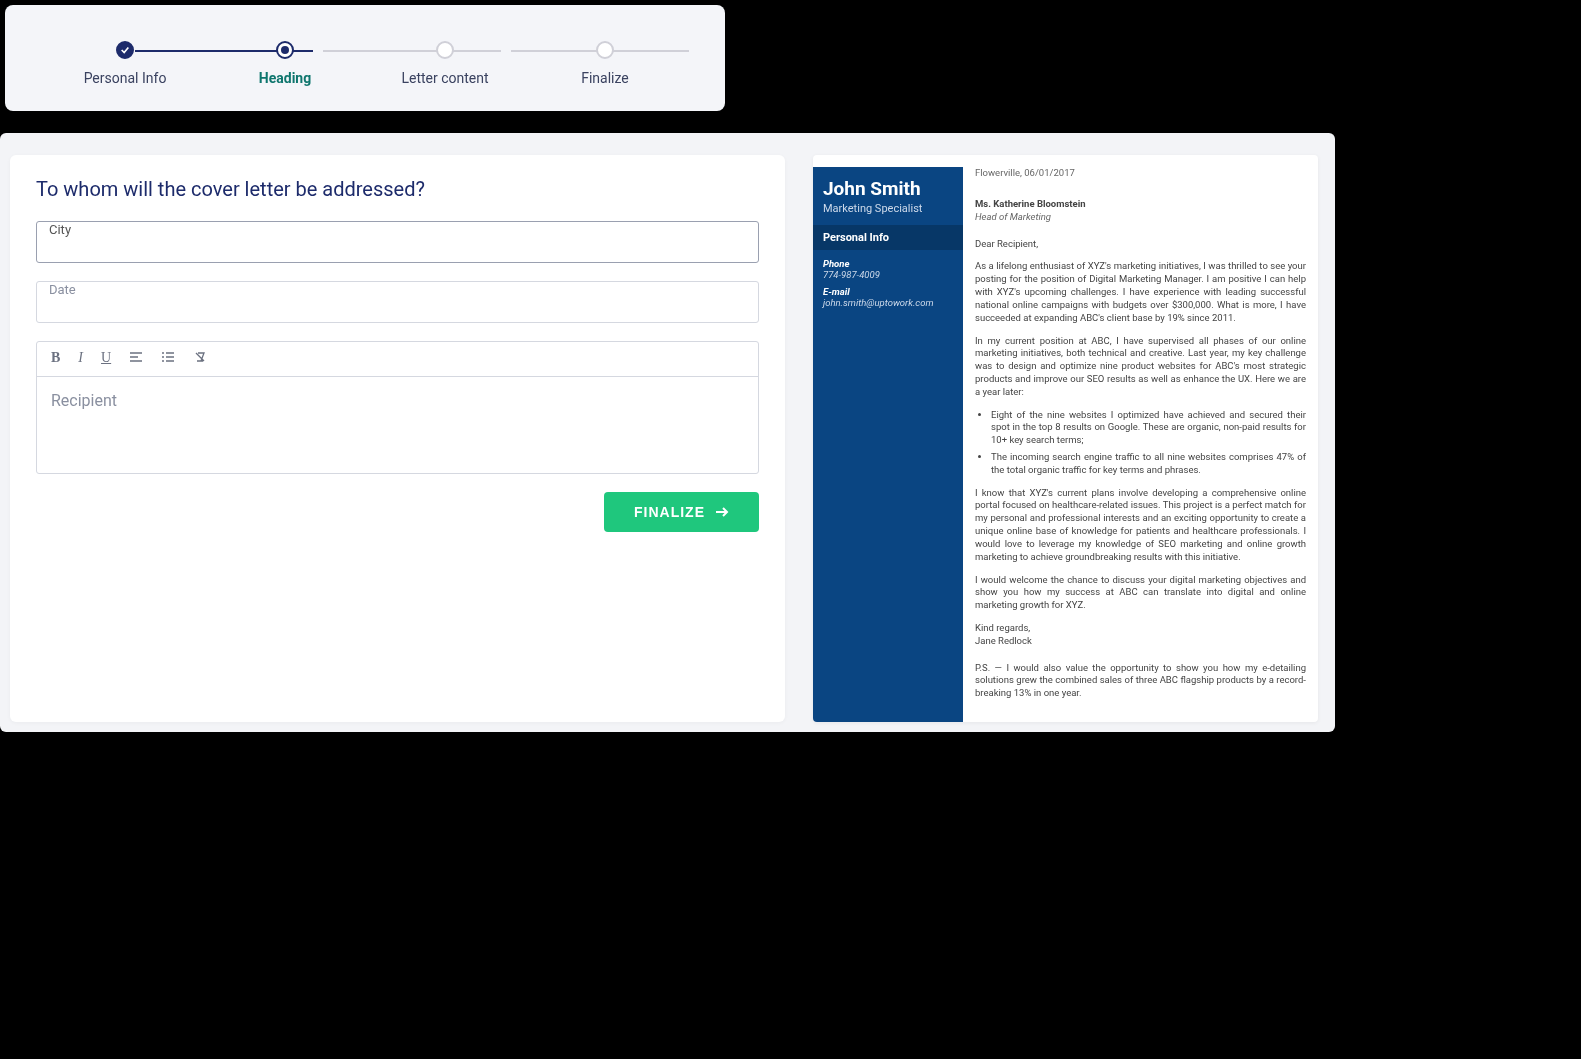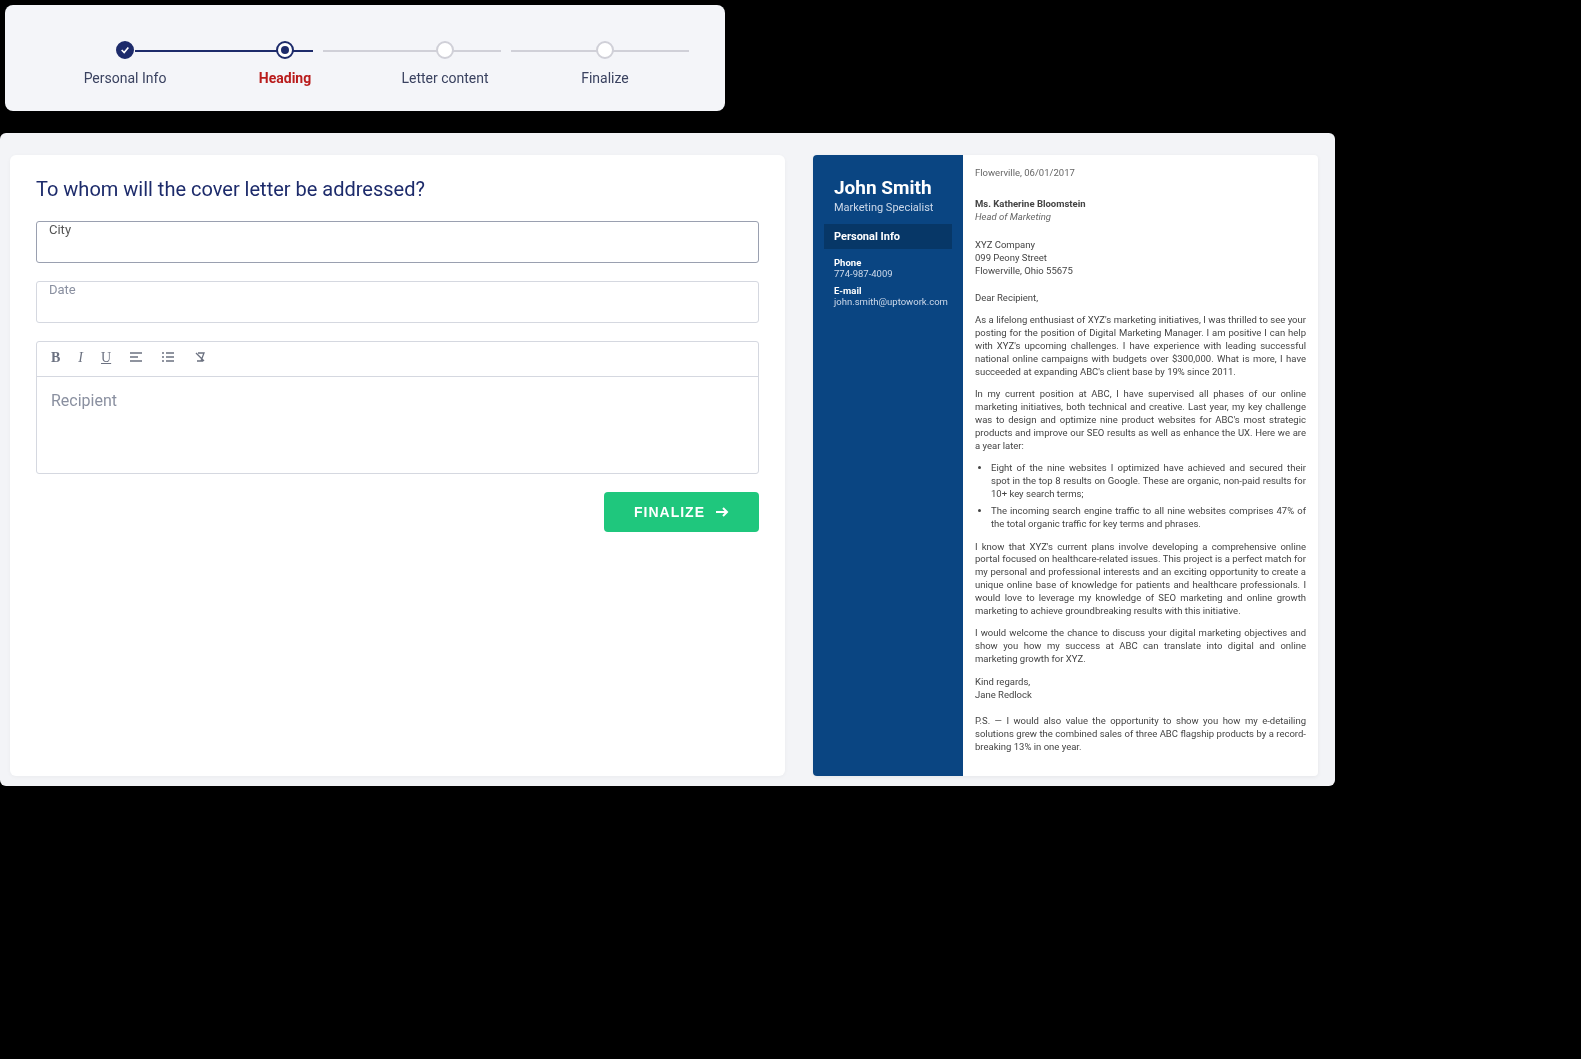--- a/index.html
+++ b/index.html
@@ -52,21 +52,21 @@
   .step.active .step-circle::after{
     content:'';width:8px;height:8px;border-radius:50%;background:#1d2b6b;
   }
   .step-label {
     margin-top: 10px;
     font-size: 14px;
     color: #3a4260;
     text-align: center;
     line-height: 1.3;
   }
-  .step.active .step-label { font-weight: 700; color:#b91c1c; }
+  .step.active .step-label { font-weight: 700; color:#0f766e; }
   .step-line {
     position: absolute;
     top: 9px;
     height: 2px;
     z-index: 1;
     background: #d0d0d8;
   }
   .line1 { left: 70px; width: 178px; background:#1d2b6b; }
   .line2 { left: 258px; width: 178px; }
   .line3 { left: 446px; width: 178px; }
@@ -149,26 +149,27 @@
     box-shadow: 0 1px 4px rgba(0,0,0,0.06);
     display:flex;
     overflow:hidden;
     font-size:10px;
     color:#333;
   }
   .preview-side {
     width: 150px;
     background:#0a4582;
     color:#fff;
-    padding:11px;
+    padding:0;
+    margin-top:12px;
   }
   .ps-name { font-size:19px;font-weight:700;padding: 10px 10px 2px 10px;}
   .ps-title { font-size:11px;padding:0 10px 10px 10px; color:#cdd9ea;}
   .ps-header { background:#073767; padding:6px 10px; font-weight:700; font-size:11px;}
-  .ps-block { padding:8px 10px; font-size:9.5px;}
+  .ps-block { padding:8px 10px; font-size:9.5px;font-style:italic;}
   .ps-lbl { font-weight:700; margin-top:6px;}
   .ps-val { color:#cdd9ea;}
   .preview-body {
     flex:1;
     padding: 12px 12px;
     font-size:9.5px;
     color:#444;
     line-height:1.35;
   }
   .preview-body p { margin-bottom:10px; text-align:justify;}
@@ -271,25 +272,20 @@
         <div class="ps-lbl" style="margin-top:0">Phone</div>
         <div class="ps-val">774-987-4009</div>
         <div class="ps-lbl">E-mail</div>
         <div class="ps-val">john.smith@uptowork.com</div>
       </div>
     </div>
     <div class="preview-body">
       <div class="pb-date">Flowerville, 06/01/2017</div>
       <div class="pb-rec-name">Ms. Katherine Bloomstein</div>
       <div class="pb-rec-title">Head of Marketing</div>
-      <div class="pb-addr">
-        <div>XYZ Company</div>
-        <div>099 Peony Street</div>
-        <div>Flowerville, Ohio 55675</div>
-      </div>
       <p>Dear Recipient,</p>
       <p>As a lifelong enthusiast of XYZ's marketing initiatives, I was thrilled to see your posting for the position of Digital Marketing Manager. I am positive I can help with XYZ's upcoming challenges. I have experience with leading successful national online campaigns with budgets over $300,000. What is more, I have succeeded at expanding ABC's client base by 19% since 2011.</p>
       <p>In my current position at ABC, I have supervised all phases of our online marketing initiatives, both technical and creative. Last year, my key challenge was to design and optimize nine product websites for ABC's most strategic products and improve our SEO results as well as enhance the UX. Here we are a year later:</p>
       <ul class="pb-list">
         <li>Eight of the nine websites I optimized have achieved and secured their spot in the top 8 results on Google. These are organic, non-paid results for 10+ key search terms;</li>
         <li>The incoming search engine traffic to all nine websites comprises 47% of the total organic traffic for key terms and phrases.</li>
       </ul>
       <p>I know that XYZ's current plans involve developing a comprehensive online portal focused on healthcare-related issues. This project is a perfect match for my personal and professional interests and an exciting opportunity to create a unique online base of knowledge for patients and healthcare professionals. I would love to leverage my knowledge of SEO marketing and online growth marketing to achieve groundbreaking results with this initiative.</p>
       <p>I would welcome the chance to discuss your digital marketing objectives and show you how my success at ABC can translate into digital and online marketing growth for XYZ.</p>
       <div>Kind regards,</div>

